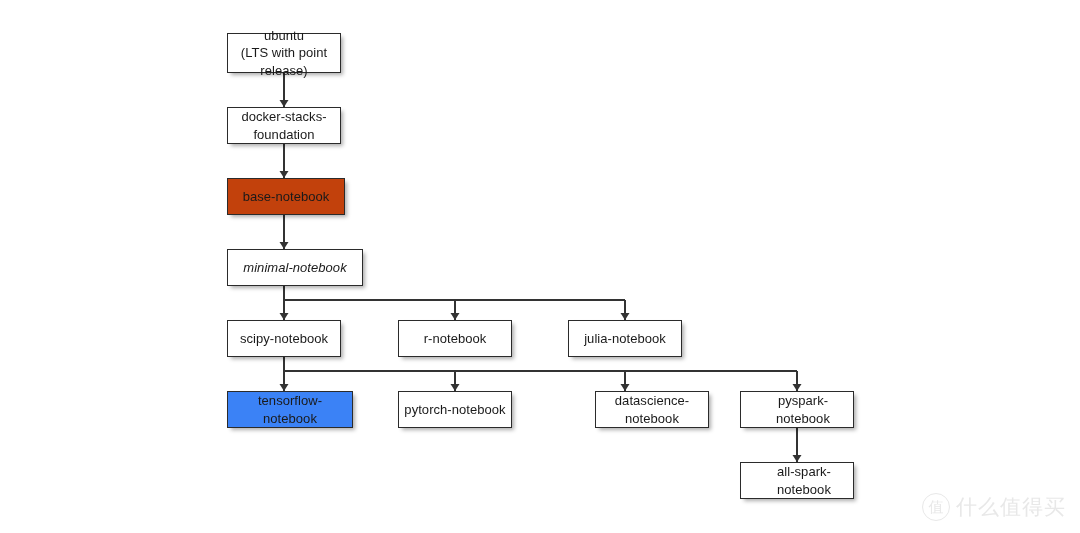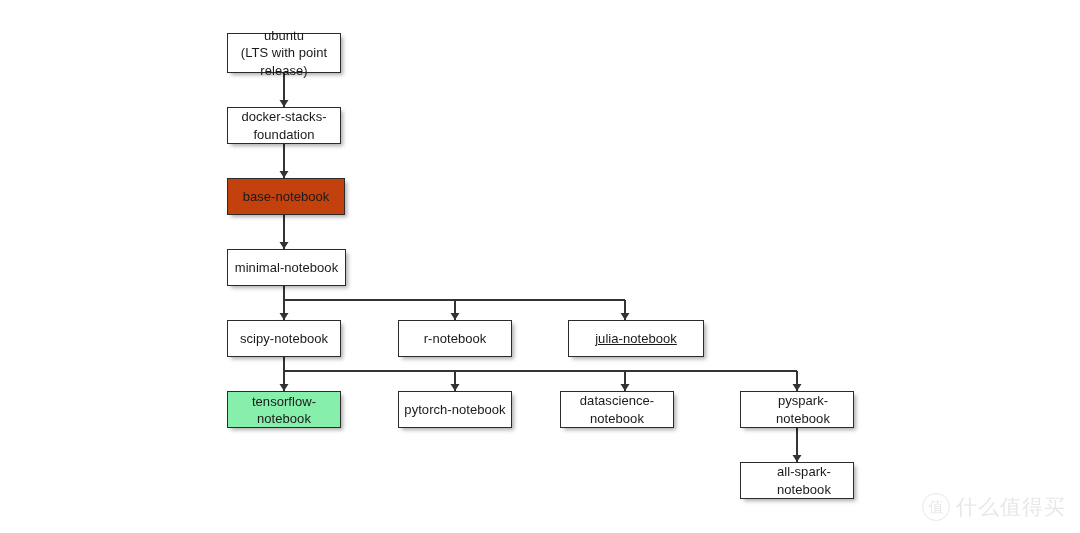--- a/index.html
+++ b/index.html
@@ -115,39 +115,39 @@
       <div class="node" style="left: 227px; top: 33px; width: 114px; height: 40px; background: rgb(255, 255, 255); border-color: rgb(43, 43, 43); color: rgb(26, 26, 26);">
         <span class="node-label">ubuntu
 (LTS with point release)</span>
       </div>
       <div class="node" style="left: 227px; top: 107px; width: 114px; height: 37px; background: rgb(255, 255, 255); border-color: rgb(43, 43, 43); color: rgb(26, 26, 26);">
         <span class="node-label">docker-stacks-foundation</span>
       </div>
       <div class="node" style="left: 227px; top: 178px; width: 118px; height: 37px; background: #c2410c; border-color: rgb(43, 43, 43); color: rgb(26, 26, 26);">
         <span class="node-label">base-notebook</span>
       </div>
-      <div class="node" style="left: 227px; top: 249px; width: 119px; height: 37px; background: rgb(255, 255, 255); border-color: rgb(43, 43, 43); color: rgb(26, 26, 26);">
+      <div class="node" style="left: 227px; top: 249px; width: 136px; height: 37px; background: rgb(255, 255, 255); border-color: rgb(43, 43, 43); color: rgb(26, 26, 26); font-style: italic;">
         <span class="node-label">minimal-notebook</span>
       </div>
       <div class="node" style="left: 227px; top: 320px; width: 114px; height: 37px; background: rgb(255, 255, 255); border-color: rgb(43, 43, 43); color: rgb(26, 26, 26); align-items: center;">
         <span class="node-label">scipy-notebook</span>
       </div>
       <div class="node" style="left: 398px; top: 320px; width: 114px; height: 37px; background: rgb(255, 255, 255); border-color: rgb(43, 43, 43); color: rgb(26, 26, 26);">
         <span class="node-label">r-notebook</span>
       </div>
-      <div class="node" style="left: 568px; top: 320px; width: 136px; height: 37px; background: rgb(255, 255, 255); border-color: rgb(43, 43, 43); color: rgb(26, 26, 26); text-decoration: underline;">
+      <div class="node" style="left: 568px; top: 320px; width: 114px; height: 37px; background: rgb(255, 255, 255); border-color: rgb(43, 43, 43); color: rgb(26, 26, 26);">
         <span class="node-label">julia-notebook</span>
       </div>
-      <div class="node" style="left: 227px; top: 391px; width: 114px; height: 37px; background: #86efac; border-color: rgb(43, 43, 43); color: rgb(26, 26, 26); align-items: flex-end;">
+      <div class="node" style="left: 227px; top: 391px; width: 126px; height: 37px; background: #3b82f6; border-color: rgb(43, 43, 43); color: rgb(26, 26, 26);">
         <span class="node-label">tensorflow-notebook</span>
       </div>
       <div class="node" style="left: 398px; top: 391px; width: 114px; height: 37px; background: rgb(255, 255, 255); border-color: rgb(43, 43, 43); color: rgb(26, 26, 26); align-items: center;">
         <span class="node-label">pytorch-notebook</span>
       </div>
-      <div class="node" style="left: 560px; top: 391px; width: 114px; height: 37px; background: rgb(255, 255, 255); border-color: rgb(43, 43, 43); color: rgb(26, 26, 26);">
+      <div class="node" style="left: 595px; top: 391px; width: 114px; height: 37px; background: rgb(255, 255, 255); border-color: rgb(43, 43, 43); color: rgb(26, 26, 26);">
         <span class="node-label">datascience-notebook</span>
       </div>
       <div class="node" style="left: 740px; top: 391px; width: 114px; height: 37px; background: rgb(255, 255, 255); border-color: rgb(43, 43, 43); color: rgb(26, 26, 26); padding-left: 12px;">
         <span class="node-label">pyspark-notebook</span>
       </div>
       <div class="node" style="left: 740px; top: 462px; width: 114px; height: 37px; background: rgb(255, 255, 255); border-color: rgb(43, 43, 43); color: rgb(26, 26, 26); padding-left: 14px;">
         <span class="node-label">all-spark-notebook</span>
       </div>
     </div>
 

